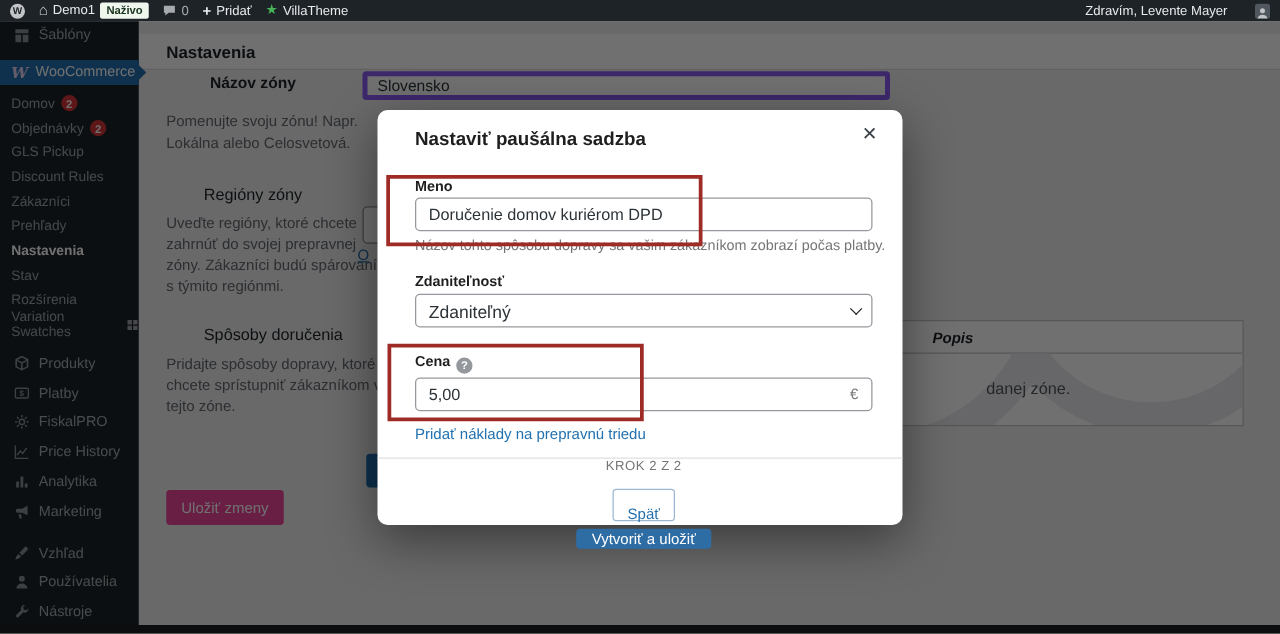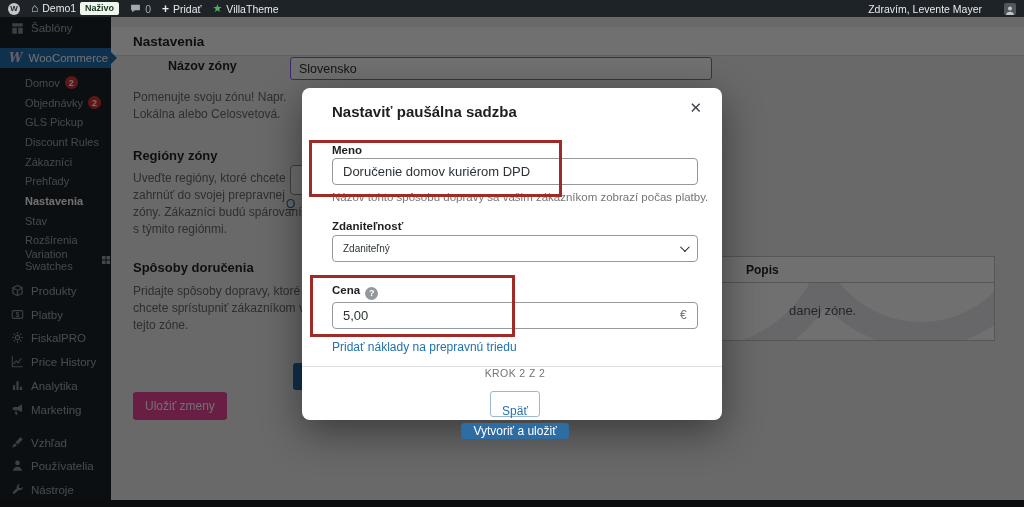--- a/index.html
+++ b/index.html
@@ -33,48 +33,48 @@
   .side-item { position:relative; display:flex; align-items:center; gap:7px; color:#a2a7ac; font-size:11.5px; }
   .templates-item { height:22px; padding-left:11px; }
   .side-ic { width:13px; height:13px; color:#8b9196; flex:0 0 auto; display:flex; }
   .side-ic svg { width:13px; height:13px; display:block; }
   .wc-item { position:absolute; top:31px; left:0; right:0; height:20px; background:#2271b1;
     color:#fff; font-size:11.5px; display:flex; align-items:center; gap:6px; padding-left:9px; }
   .wc-item::after { content:""; position:absolute; right:-6px; top:50%; transform:translateY(-50%);
     border:6px solid transparent; border-left-color:#2271b1; border-right:none; }
   .woo-w { font-weight:bold; font-style:italic; font-family:"DejaVu Serif", serif; font-size:12px; color:#e6d4f5; }
   .wc-submenu { position:absolute; top:56px; left:0; right:0; }
-  .sub-item { height:19.7px; display:flex; align-items:center; padding-left:25px; gap:5px;
+  .sub-item { height:19.7px; display:flex; align-items:center; padding-left:9px; gap:5px;
     color:#9ea3a8; font-size:11px; cursor:default; }
   .sub-item.current { color:#ffffff; font-weight:bold; }
   .badge { min-width:13px; height:13px; border-radius:8px; background:#d63638; color:#fff;
     font-size:9px; font-weight:bold; display:flex; align-items:center; justify-content:center; padding:0 3px; }
   .trail-ic { display:flex; color:#9ea3a8; }
   .trail-ic svg { width:10px; height:10px; }
   .lower-menu { position:absolute; top:256px; left:0; right:0; }
   .menu-item { height:23.8px; display:flex; align-items:flex-end; gap:7px; padding-left:11px;
     color:#a5aaaf; font-size:11.5px; }
   .menu-item.after-gap { margin-top:9px; }
 
   
   .content { position:absolute; left:111px; top:17px; right:0; bottom:7px; background:#f0f0f1; }
   .page-header { position:absolute; top:10px; left:0; right:0; height:29px; background:#fff;
     border-bottom:1px solid #dcdcde; display:flex; align-items:center; padding-left:22px; }
   .page-title { font-size:13.5px; font-weight:bold; color:#1d2327; }
   .field-label { position:absolute; font-size:12.5px; font-weight:bold; color:#1d2327; }
   .help-text { position:absolute; font-size:12px; color:#646970; line-height:1.42; }
-  .wp-input { position:absolute; height:23px; border:1px solid #8b5cf6; border-radius:3px;
+  .wp-input { position:absolute; height:23px; border:4px solid #8b5cf6; border-radius:3px;
     background:#fff; font-size:12.5px; color:#2c3338; padding:0 8px; font-family:"Liberation Sans", sans-serif; }
-  .section-heading { position:absolute; font-size:13px; font-weight:bold; color:#1d2327; }
+  .section-heading { position:absolute; font-size:13px; font-weight:normal; color:#1d2327;margin-left:30px; }
   .region-input-sliver { position:absolute; left:179px; top:148px; width:70px; height:30px;
     background:#fff; border:1px solid #8c8f94; border-radius:4px; }
   .partial-link { position:absolute; left:175px; top:180px; font-size:12px; color:#2271b1; text-decoration:underline; }
   .methods-table { position:absolute; left:349px; top:239px; width:535px; height:85px;
     background:#fff; border:1px solid #c3c4c7; overflow:hidden; }
-  .mt-header { height:26px; border-bottom:1px solid #c3c4c7; position:relative; }
+  .mt-header { height:26px; border-bottom:1px solid #c3c4c7; position:relative;font-style:italic; }
   .mt-header-cell { position:absolute; left:285px; top:6px; font-size:12px; font-weight:bold; color:#1d2327; }
   .mt-body { position:relative; height:58px; overflow:hidden; }
   .mt-fragment { position:absolute; left:328px; top:20px; font-size:13px; color:#50575e; }
   .watermark-arc { position:absolute; border:26px solid #ebebee; border-radius:50%; }
   .wm1 { width:300px; height:300px; left:90px; top:-210px; }
   .wm2 { width:260px; height:260px; left:330px; top:-195px; }
   .hidden-button-sliver { position:absolute; left:182px; top:346px; width:24px; height:27px;
     background:#2271b1; border-radius:3px; }
   .save-changes-btn { position:absolute; left:22px; top:375px; height:28px; padding:0 12px;
     background:#ec4899; color:#fff; font-size:12px; border:none; border-radius:3px;
@@ -89,21 +89,21 @@
     border-radius:8px; box-shadow:0 12px 40px rgba(0,0,0,0.45); z-index:20; }
   .modal-title { position:absolute; left:30px; top:15px; font-size:15px; font-weight:bold; color:#1e1e1e; }
   .modal-close { position:absolute; right:20px; top:12px; font-size:15px; color:#3c434a;
     background:none; border:none; cursor:pointer; line-height:1; font-family:"Liberation Sans", sans-serif; }
   .m-label { position:absolute; left:30px; font-size:11.5px; font-weight:bold; color:#1e1e1e; }
   .m-input { position:absolute; left:30px; width:366px; height:27px; border:1px solid #95989c;
     border-radius:4px; font-size:13px; color:#2c3338; padding:0 10px; background:#fff;
     font-family:"Liberation Sans", sans-serif; }
   .m-help { position:absolute; left:30px; top:103px; font-size:11.5px; color:#757575; }
   .m-select { position:absolute; left:30px; top:147px; width:366px; height:27px; border:1px solid #95989c;
-    border-radius:4px; font-size:10px; color:#2c3338; padding:0 10px; background:#fff;
+    border-radius:4px; font-size:14px; color:#2c3338; padding:0 10px; background:#fff;
     display:flex; align-items:center; justify-content:space-between; cursor:pointer; }
   .chev { width:7px; height:7px; border-right:1.5px solid #1e1e1e; border-bottom:1.5px solid #1e1e1e;
     transform:rotate(45deg) translateY(-2px); }
   .help-circle { display:inline-flex; width:13px; height:13px; border-radius:50%; background:#94989d;
     color:#fff; font-size:9px; font-weight:bold; align-items:center; justify-content:center;
     vertical-align:-2px; margin-left:5px; }
   .euro-sym { position:absolute; left:378px; top:220px; font-size:12px; color:#757575; }
   .m-link { position:absolute; left:30px; top:252px; font-size:12px; color:#2271b1; text-decoration:none; }
   .modal-footer { position:absolute; left:0; right:0; bottom:0; height:54px; border-top:1px solid #e0e0e0;
     display:flex; align-items:center; padding:0 24px 0 30px; gap:6px;flex-direction:column; }

